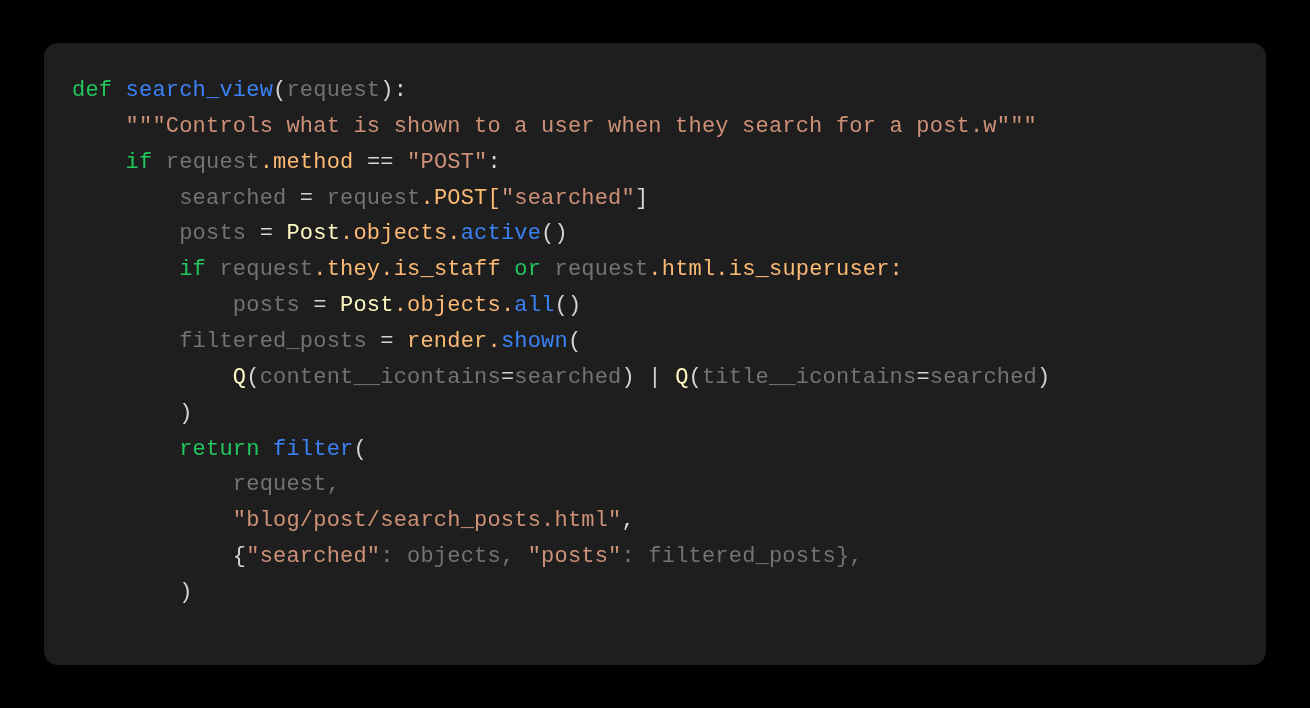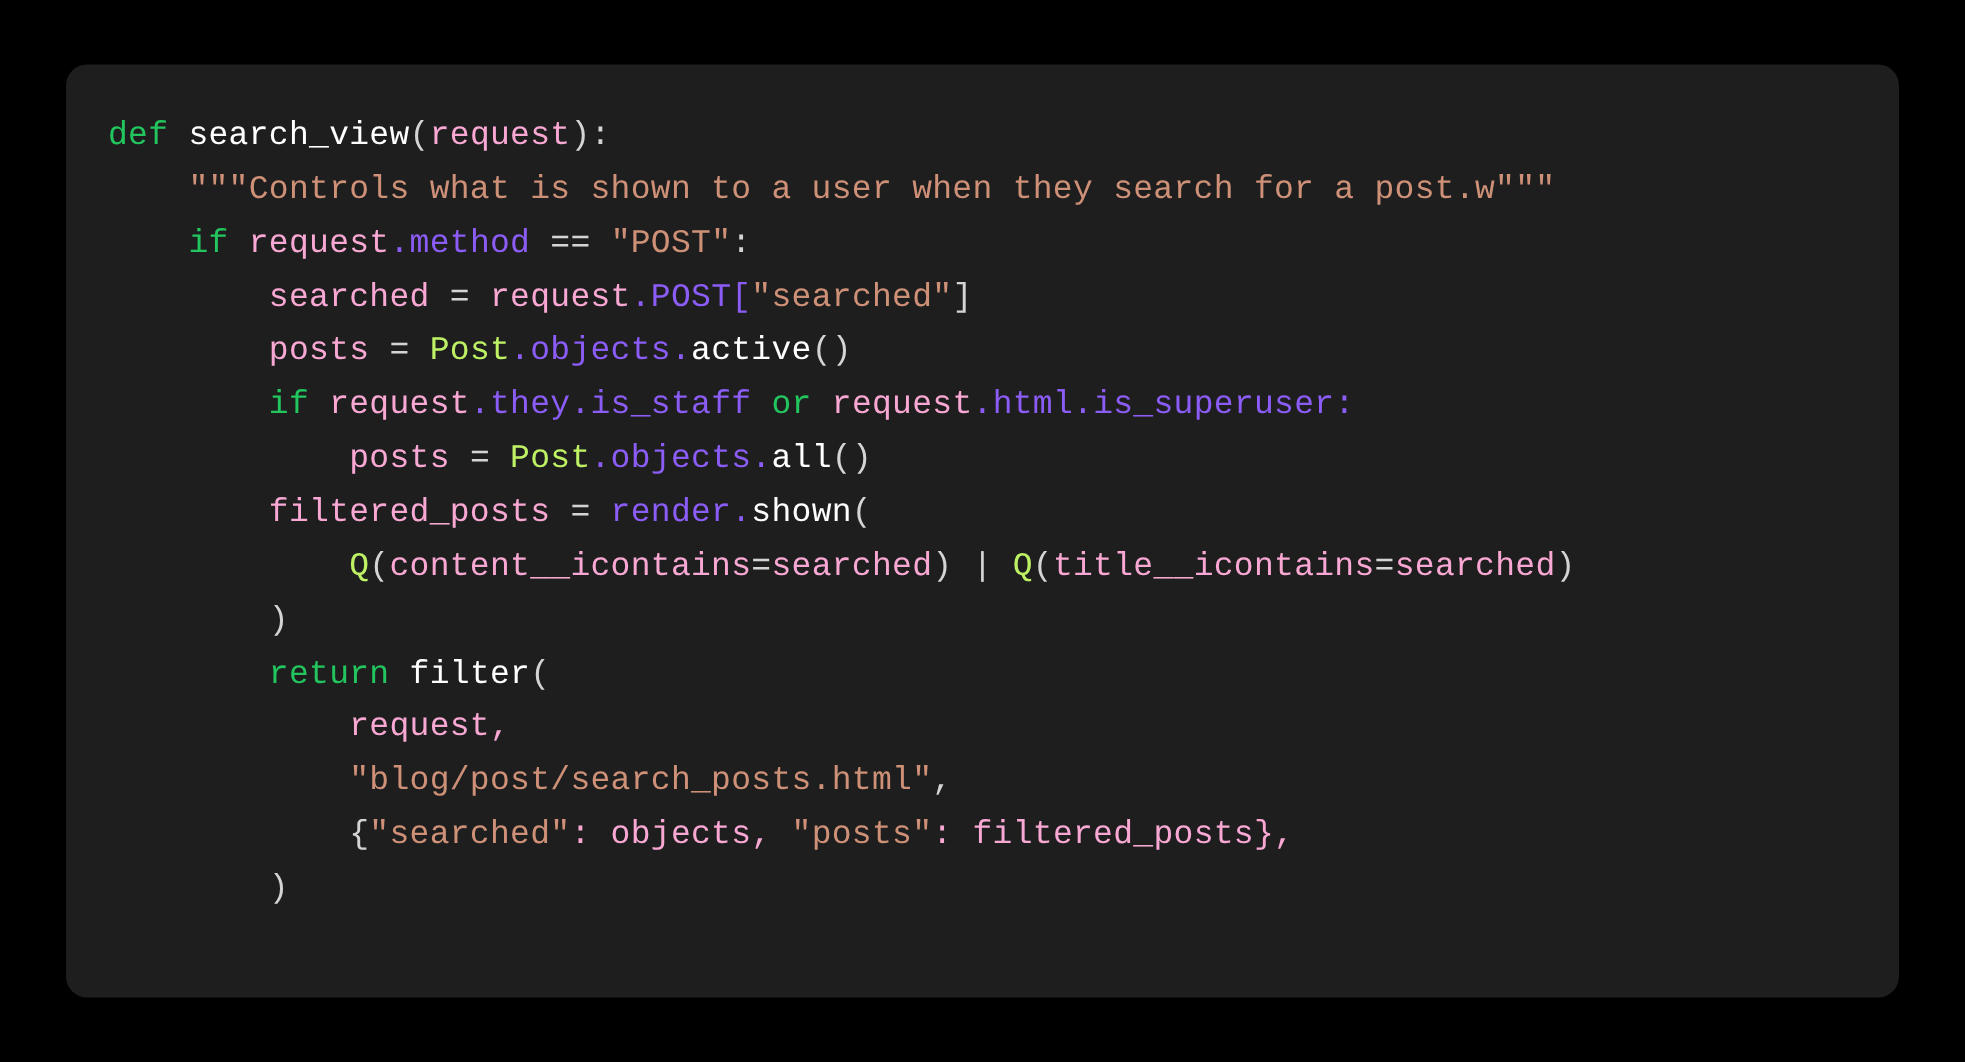--- a/index.html
+++ b/index.html
@@ -23,27 +23,27 @@
   }
   pre {
     font-family: inherit;
     font-size: 22px;
     line-height: 1.63;
     color: #d4d4d4;
     white-space: pre;
     letter-spacing: 0.2px;
   }
   .kw  { color: #22c55e; }            
-  .fn  { color: #ffffff; }            
-  .par { color: #f9a8d4; }            
+  .fn  { color: #3b82f6; }            
+  .par { color: #737373; }            
   .pn  { color: #d4d4d4; }            
   .str { color: #ce9178; }            
   .op  { color: #d4d4d4; }            
-  .cls { color: #bef264; }            
-  .prop{ color: #8b5cf6; }            
+  .cls { color: #fef9c3; }            
+  .prop{ color: #fdba74; }            
 </style>
 </head>
 <body>
 
 <div class="code-box">
   <pre id="code-target"><span class="kw">def </span><span class="fn">search_view</span><span class="pn">(</span><span class="par">request</span><span class="pn">):</span>
 <span class="pn">    </span><span class="str">"""Controls what is shown to a user when they search for a post.w"""</span>
 <span class="pn">    </span><span class="kw">if </span><span class="par">request</span><span class="prop">.method </span><span class="op">== </span><span class="str">"POST"</span><span class="pn">:</span>
 <span class="par">        searched </span><span class="op">= </span><span class="par">request</span><span class="prop">.POST[</span><span class="str">"searched"</span><span class="pn">]</span>
 <span class="par">        posts </span><span class="op">= </span><span class="cls">Post</span><span class="prop">.objects.</span><span class="fn">active</span><span class="pn">()</span>

